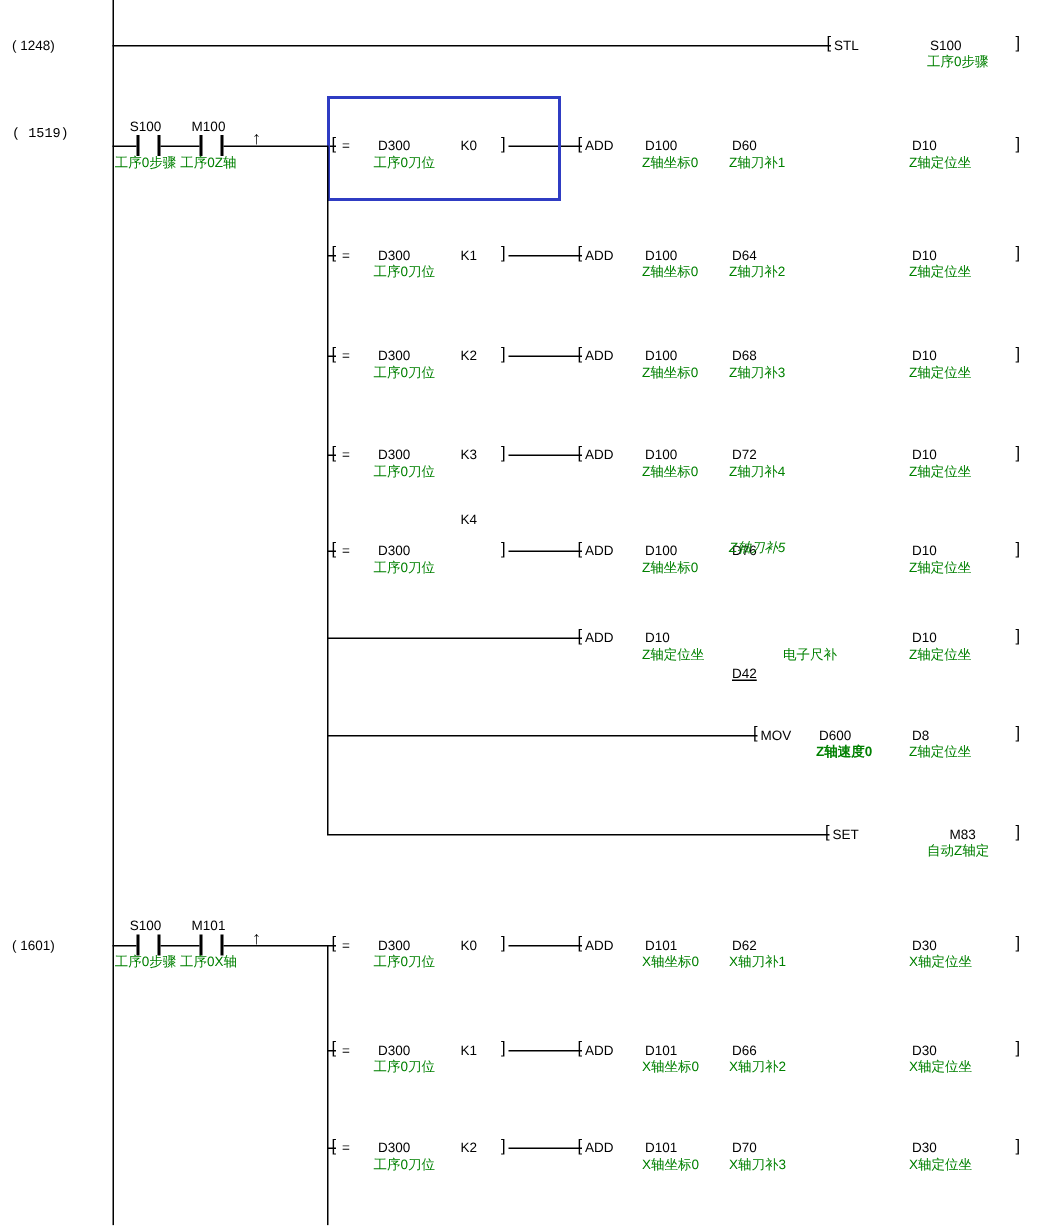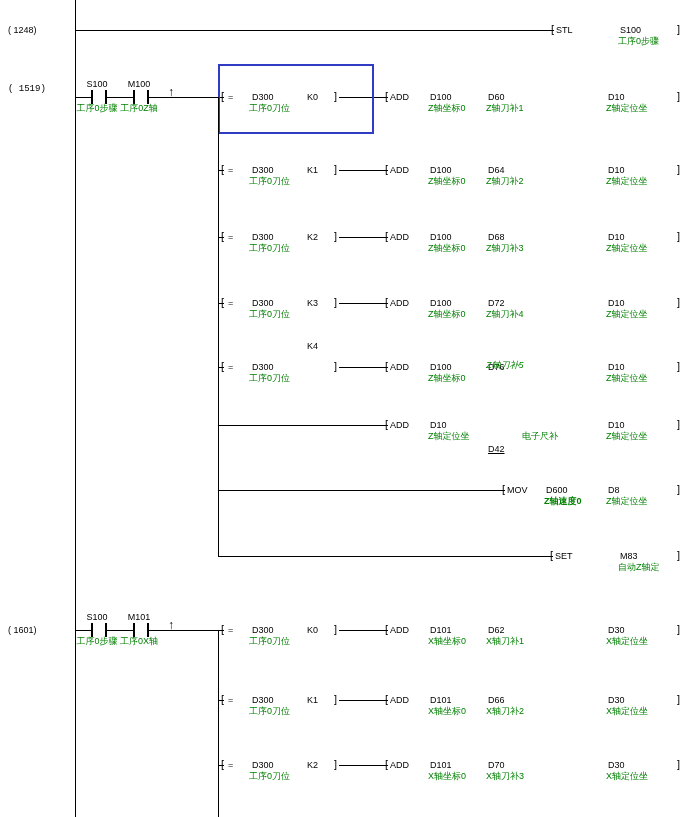--- a/index.html
+++ b/index.html
@@ -131,21 +131,21 @@
     <div class="txt bracket" style="left: 502px; top: 484px; color: rgb(0, 0, 0);">[</div>
     <div class="txt" style="left: 507px; top: 485px; color: rgb(0, 0, 0);">MOV</div>
     <div class="txt" style="left: 546px; top: 485px; color: rgb(0, 0, 0);">D600</div>
     <div class="txt" style="left: 544px; top: 496px; color: rgb(0, 128, 0); font-weight: bold;">Z轴速度0</div>
     <div class="txt" style="left: 608px; top: 485px; color: rgb(0, 0, 0); text-align: right;">D8</div>
     <div class="txt" style="left: 606px; top: 496px; color: rgb(0, 128, 0);">Z轴定位坐</div>
     <div class="txt bracket" style="left: 677px; top: 484px; color: rgb(0, 0, 0);">]</div>
     <div class="ln" style="left: 218px; top: 556px; width: 335px; height: 1px; background: rgb(0, 0, 0);"></div>
     <div class="txt bracket" style="left: 550px; top: 550px; color: rgb(0, 0, 0);">[</div>
     <div class="txt" style="left: 555px; top: 551px; color: rgb(0, 0, 0);">SET</div>
-    <div class="txt" style="left: 620px; top: 551px; color: rgb(0, 0, 0);">M83</div>
+    <div class="txt" style="left: 633px; top: 551px; color: rgb(0, 0, 0);">M83</div>
     <div class="txt" style="left: 618px; top: 562px; color: rgb(0, 128, 0);">自动Z轴定</div>
     <div class="txt bracket" style="left: 677px; top: 550px; color: rgb(0, 0, 0);">]</div>
     <div class="cbox" style="left: 91px; top: 90px; width: 12px; height: 14px; border-left: 2px solid rgb(0, 0, 0); border-right: 2px solid rgb(0, 0, 0); background: rgb(255, 255, 255);"></div>
     <div class="txt ctr" style="left: 97px; top: 79px; color: rgb(0, 0, 0);">S100</div>
     <div class="txt ctr" style="left: 97px; top: 103px; color: rgb(0, 128, 0);">工序0步骤</div>
     <div class="cbox" style="left: 133px; top: 90px; width: 12px; height: 14px; border-left: 2px solid rgb(0, 0, 0); border-right: 2px solid rgb(0, 0, 0); background: rgb(255, 255, 255);"></div>
     <div class="txt ctr" style="left: 139px; top: 79px; color: rgb(0, 0, 0);">M100</div>
     <div class="txt ctr" style="left: 139px; top: 103px; color: rgb(0, 128, 0);">工序0Z轴</div>
     <div class="pulse" style="left: 168px; top: 86px; color: rgb(0, 0, 0);">↑</div>
     <div class="ln" style="left: 218px; top: 97px; width: 1px; height: 459px; background: rgb(0, 0, 0);"></div>

